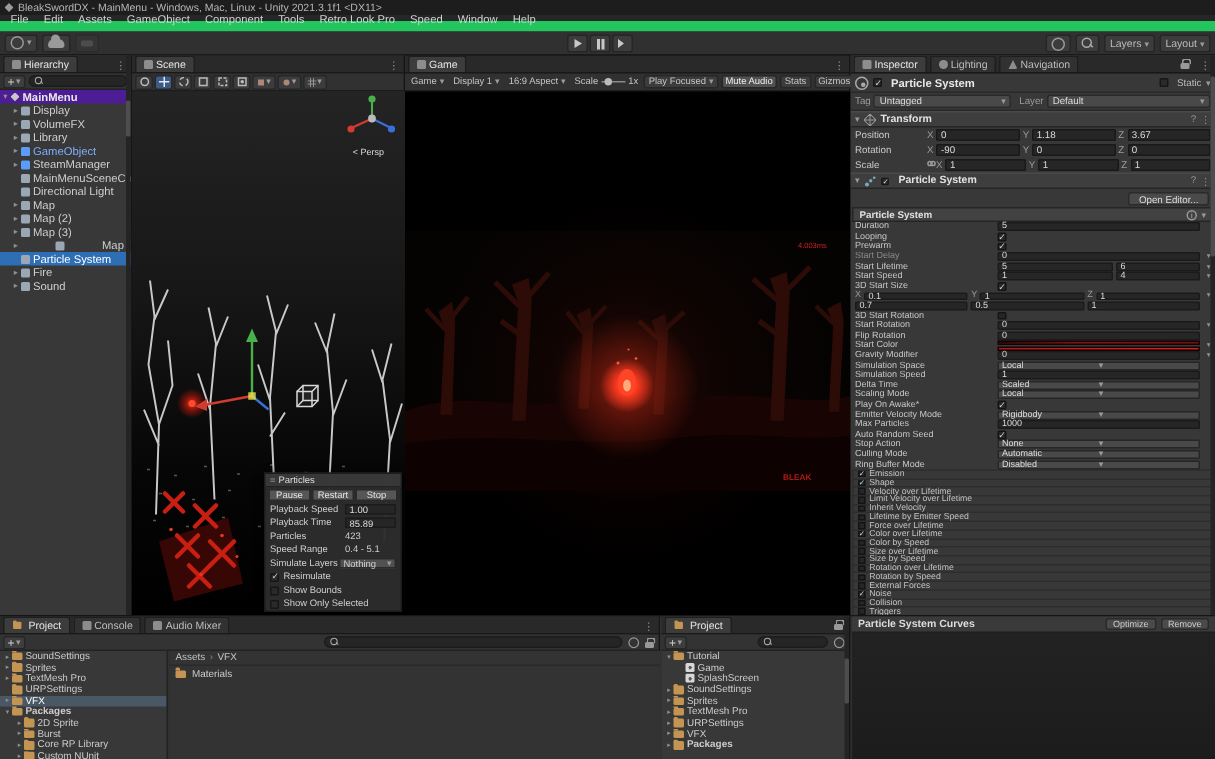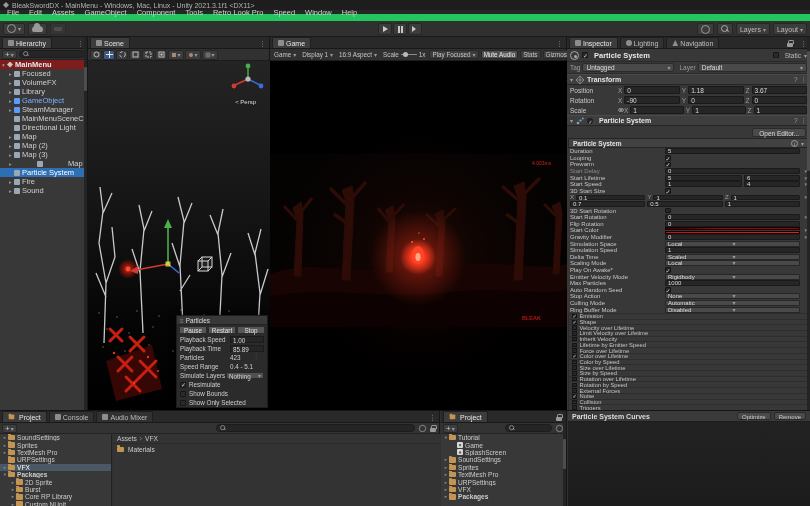--- a/index.html
+++ b/index.html
@@ -42,21 +42,21 @@
   #hierarchy{position:absolute;left:0;top:37px;width:88px;height:373px;background:#383838;border-right:1px solid #161616;}
   .searchrow{height:11px;background:#333;border-bottom:1px solid #222;display:flex;align-items:center;padding:0 2px;gap:2px;}
   .plusbtn{font-size:8px;color:#ccc;background:#3e3e3e;border:1px solid #272727;border-radius:2px;height:9px;display:flex;align-items:center;padding:0 2px;gap:1px;}
   .searchbox{flex:1;height:8px;background:#252525;border:1px solid #1c1c1c;border-radius:4px;display:flex;align-items:center;padding:0 2px;}
   .hrow{height:9px;display:flex;align-items:center;white-space:nowrap;overflow:hidden;font-size:7.5px;color:#cfcfcf;}
   .hrow .arr{width:7px;text-align:center;color:#8f8f8f;font-size:5.5px;flex:none;}
   .hrow .obj{width:6px;height:6px;flex:none;margin-right:2px;border-radius:1px;background:#9aa7b5;}
   .hrow .obj.prefab{background:#5a9cf8;}
   .hrow .obj.scn{background:#c8c8c8;clip-path:polygon(50% 0,100% 50%,50% 100%,0 50%);}
   .hrow.sel{background:#2d6eb5;color:#fff;}
-  .hrow.root{background:#7f1d1d;font-weight:bold;color:#e8e8e8;}
+  .hrow.root{background:#4c1d95;font-weight:bold;color:#e8e8e8;}
   
   #scene{position:absolute;left:88px;top:37px;width:182px;height:373px;background:#202020;border-right:1px solid #161616;}
   #scene-tools{height:12px;background:#313131;border-bottom:1px solid #1c1c1c;display:flex;align-items:center;padding-left:2px;gap:1px;}
   .sbtn{width:12px;height:10px;background:#3c3c3c;border:1px solid #272727;border-radius:2px;display:flex;align-items:center;justify-content:center;}
   .sbtn.active{background:#3d5a85;}
   .sbtn svg{display:block}
   #scene-canvas{position:relative;width:182px;height:349px;background:linear-gradient(#242424 0%,#161616 40%,#050505 75%,#000 100%);overflow:hidden;}
   #persp-label{position:absolute;right:14px;top:38px;font-size:6px;color:#ddd;}
   
   #pov{position:absolute;right:2px;bottom:2px;width:92px;background:rgba(44,44,44,.97);border:1px solid #1c1c1c;font-size:6.3px;box-shadow:0 0 6px rgba(0,0,0,.6);}
@@ -220,21 +220,21 @@
     </div>
     <div id="hier-tree">
         <div class="hrow root" style="padding-left: 0px;">
           <span class="arr">▾</span>
           <span class="obj scn"></span>
           <span>MainMenu</span>
         </div>
         <div class="hrow" style="padding-left: 7px;">
           <span class="arr">▸</span>
           <span class="obj"></span>
-          <span>Focused</span>
+          <span>Display</span>
         </div>
         <div class="hrow" style="padding-left: 7px;">
           <span class="arr">▸</span>
           <span class="obj"></span>
           <span>VolumeFX</span>
         </div>
         <div class="hrow" style="padding-left: 7px;">
           <span class="arr">▸</span>
           <span class="obj"></span>
           <span>Library</span>

